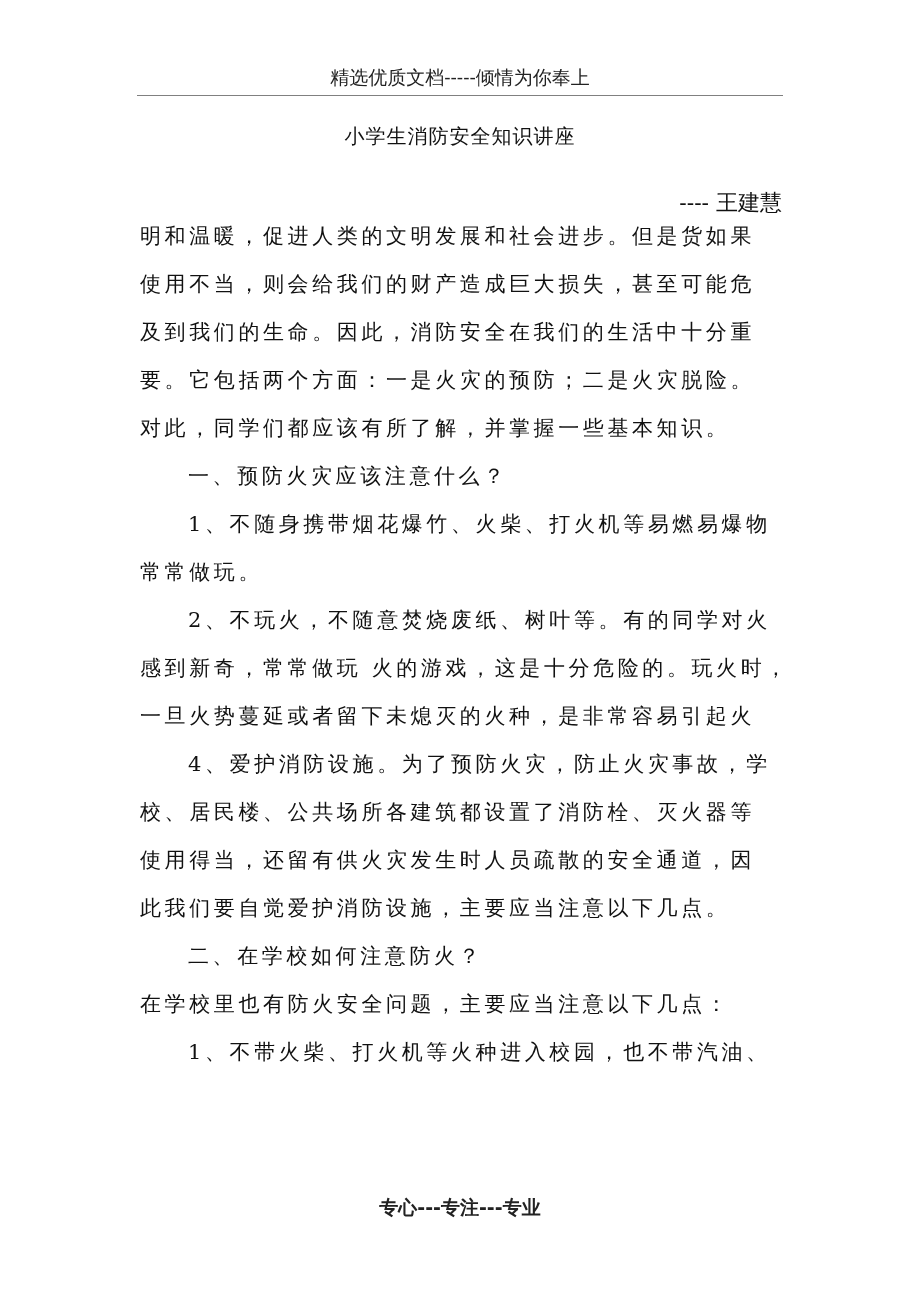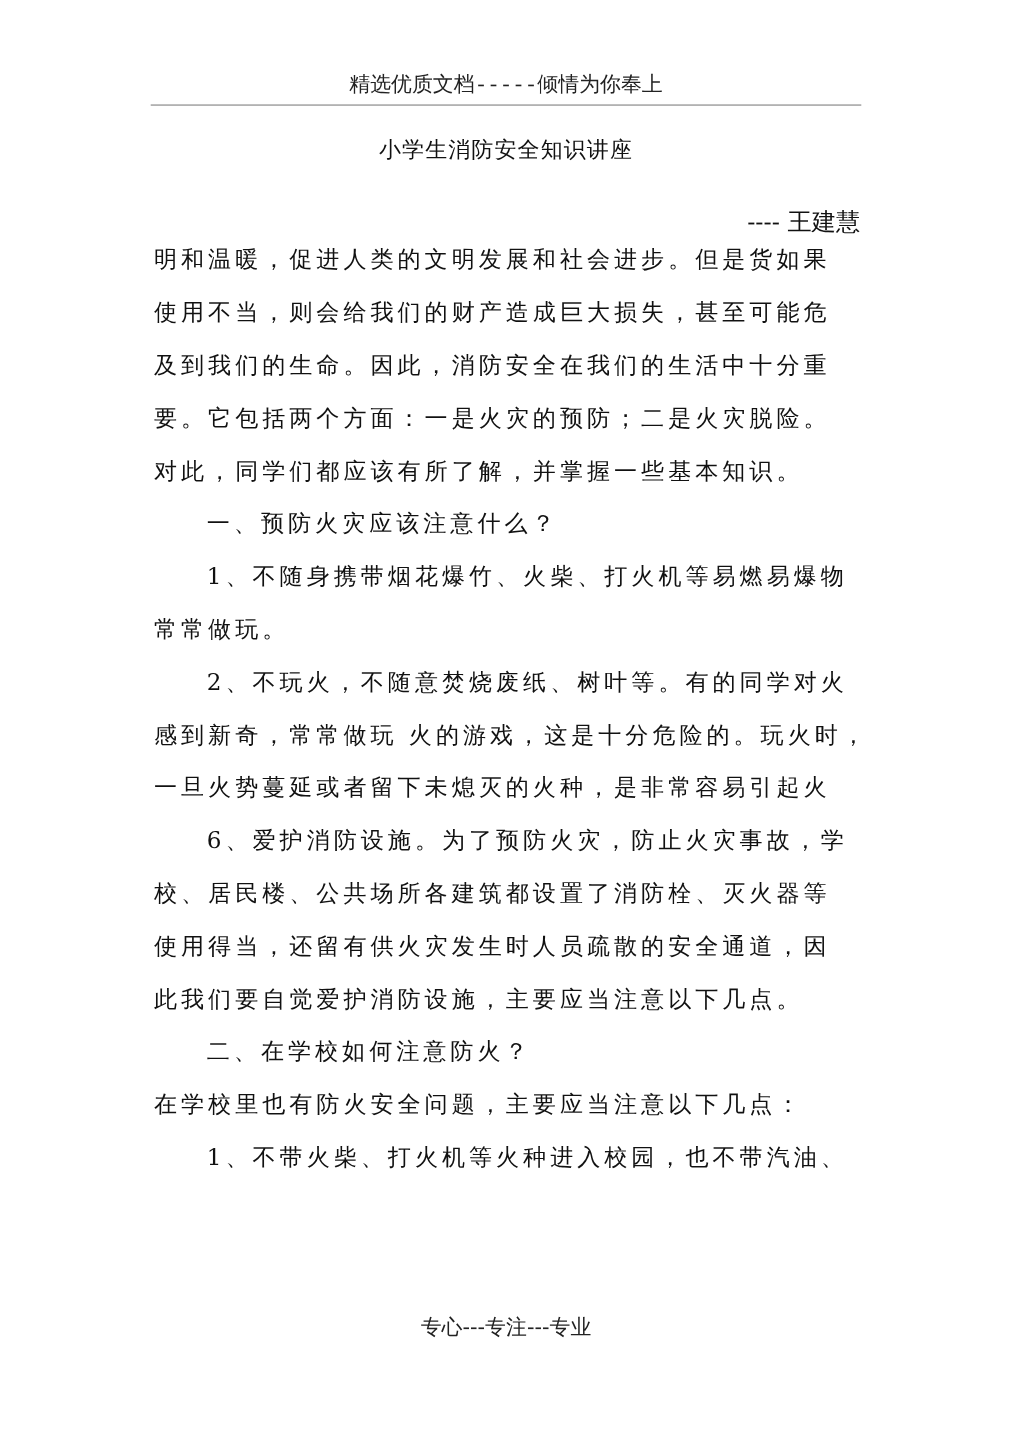--- a/index.html
+++ b/index.html
@@ -14,21 +14,21 @@
       overflow: hidden;
       font-family: "DejaVu Serif", "Liberation Serif", serif;
       color: #111111;
     }
     .page-header {
       position: absolute;
       left: 137px;
       top: 64px;
       width: 646px;
       text-align: center;
-      font-family: Liberation Mono, monospace;
+      font-family: Liberation Sans, sans-serif;
       font-size: 19px;
       line-height: 28px;
       color: #222222;
     }
     .header-rule {
       position: absolute;
       left: 137px;
       top: 95px;
       width: 646px;
       height: 0;
@@ -75,20 +75,21 @@
     .page-footer {
       position: absolute;
       left: 137px;
       top: 1193px;
       width: 646px;
       text-align: center;
       font-family: "DejaVu Sans", "Liberation Sans", sans-serif;
       font-size: 19px;
       line-height: 28px;
       color: #222222;
+      font-weight: bold;
     }
   </style>
 </head>
 <body>
 
 <div class="page-header">精选优质文档-----倾情为你奉上</div>
 <div class="header-rule"></div>
 
 <div class="doc-title">小学生消防安全知识讲座</div>
 <div class="doc-author">---- 王建慧</div>
@@ -98,21 +99,21 @@
   <div class="line">使用不当，则会给我们的财产造成巨大损失，甚至可能危</div>
   <div class="line">及到我们的生命。因此，消防安全在我们的生活中十分重</div>
   <div class="line">要。它包括两个方面：一是火灾的预防；二是火灾脱险。</div>
   <div class="line">对此，同学们都应该有所了解，并掌握一些基本知识。</div>
   <div class="line indent">一、预防火灾应该注意什么？</div>
   <div class="line indent">1、不随身携带烟花爆竹、火柴、打火机等易燃易爆物</div>
   <div class="line">常常做玩。</div>
   <div class="line indent">2、不玩火，不随意焚烧废纸、树叶等。有的同学对火</div>
   <div class="line">感到新奇，常常做玩 火的游戏，这是十分危险的。玩火时，</div>
   <div class="line">一旦火势蔓延或者留下未熄灭的火种，是非常容易引起火</div>
-  <div class="line indent">6、爱护消防设施。为了预防火灾，防止火灾事故，学</div>
+  <div class="line indent">4、爱护消防设施。为了预防火灾，防止火灾事故，学</div>
   <div class="line">校、居民楼、公共场所各建筑都设置了消防栓、灭火器等</div>
   <div class="line">使用得当，还留有供火灾发生时人员疏散的安全通道，因</div>
   <div class="line">此我们要自觉爱护消防设施，主要应当注意以下几点。</div>
   <div class="line indent">二、在学校如何注意防火？</div>
   <div class="line">在学校里也有防火安全问题，主要应当注意以下几点：</div>
   <div class="line indent">1、不带火柴、打火机等火种进入校园，也不带汽油、</div>
 </div>
 
 <div class="page-footer">专心---专注---专业</div>
 

